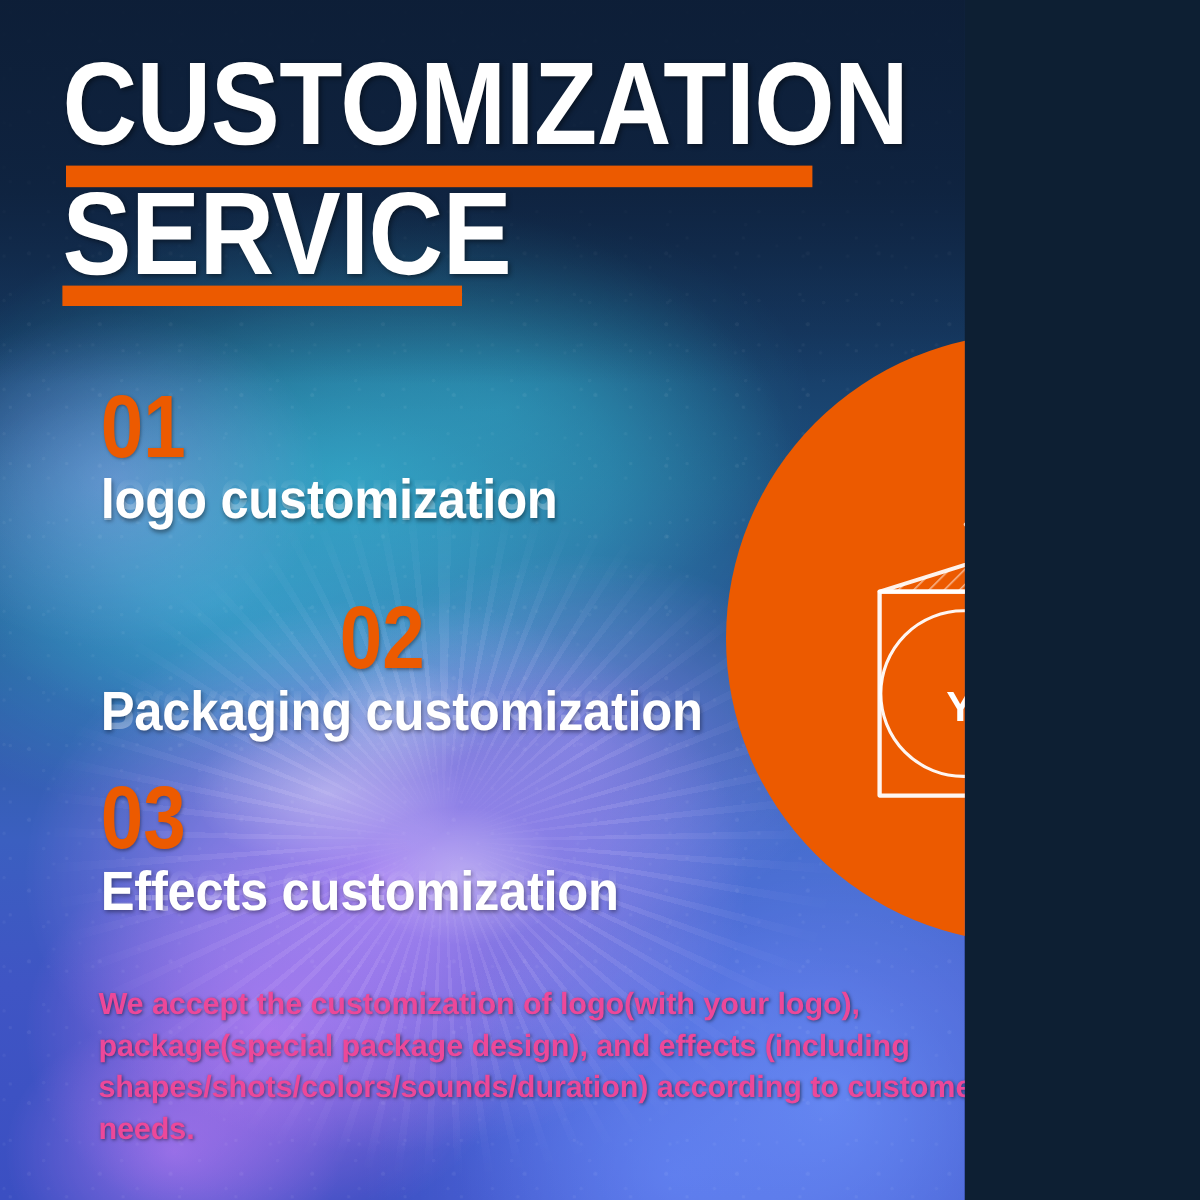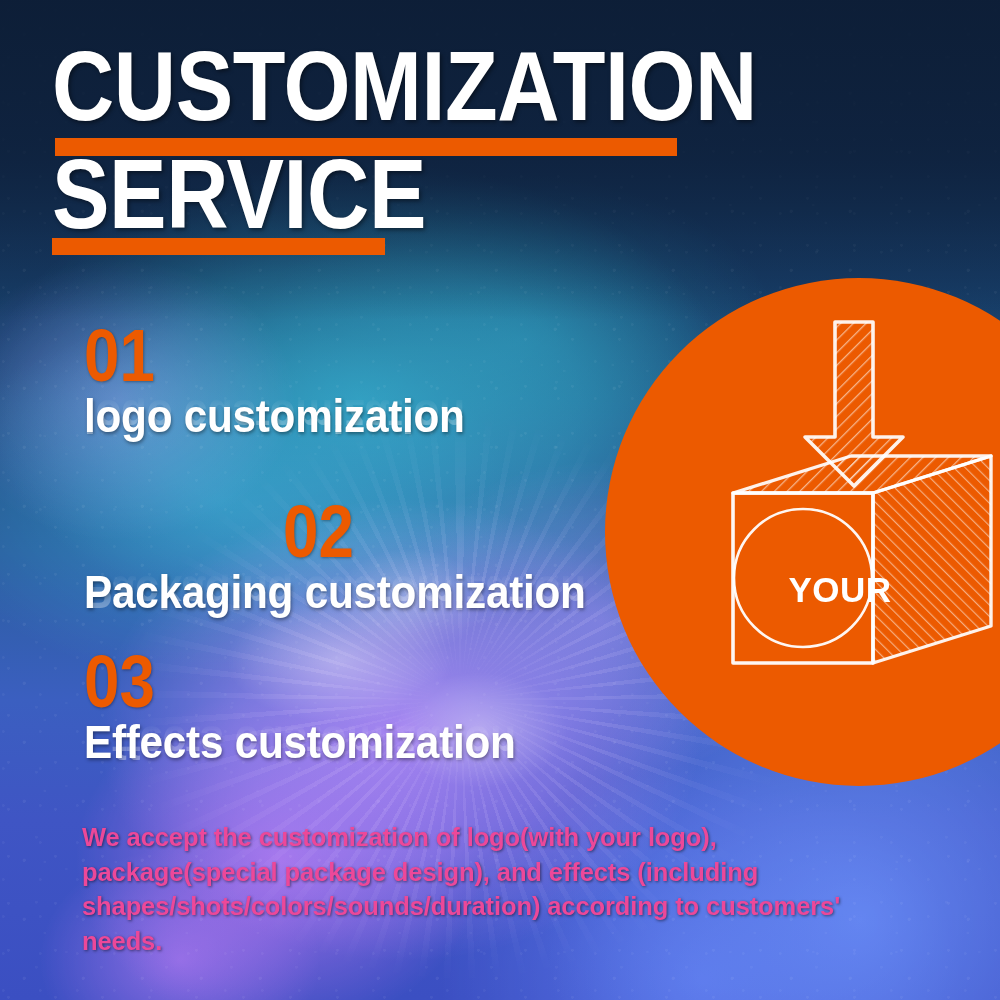--- a/index.html
+++ b/index.html
@@ -2,21 +2,21 @@
 <html><head>
 <meta charset="utf-8">
 <style>
   html, body {
     margin: 0;
     padding: 0;
     background: #0d1f33;
   }
   #banner {
     position: relative;
-    width: 1000px;
+    width: 804px;
     height: 1000px;
     overflow: hidden;
     font-family: "Liberation Sans", sans-serif;
     background: #12263f;
   }
 
   
   .bg-layer { position: absolute; inset: 0; }
 
   .bg-base {

